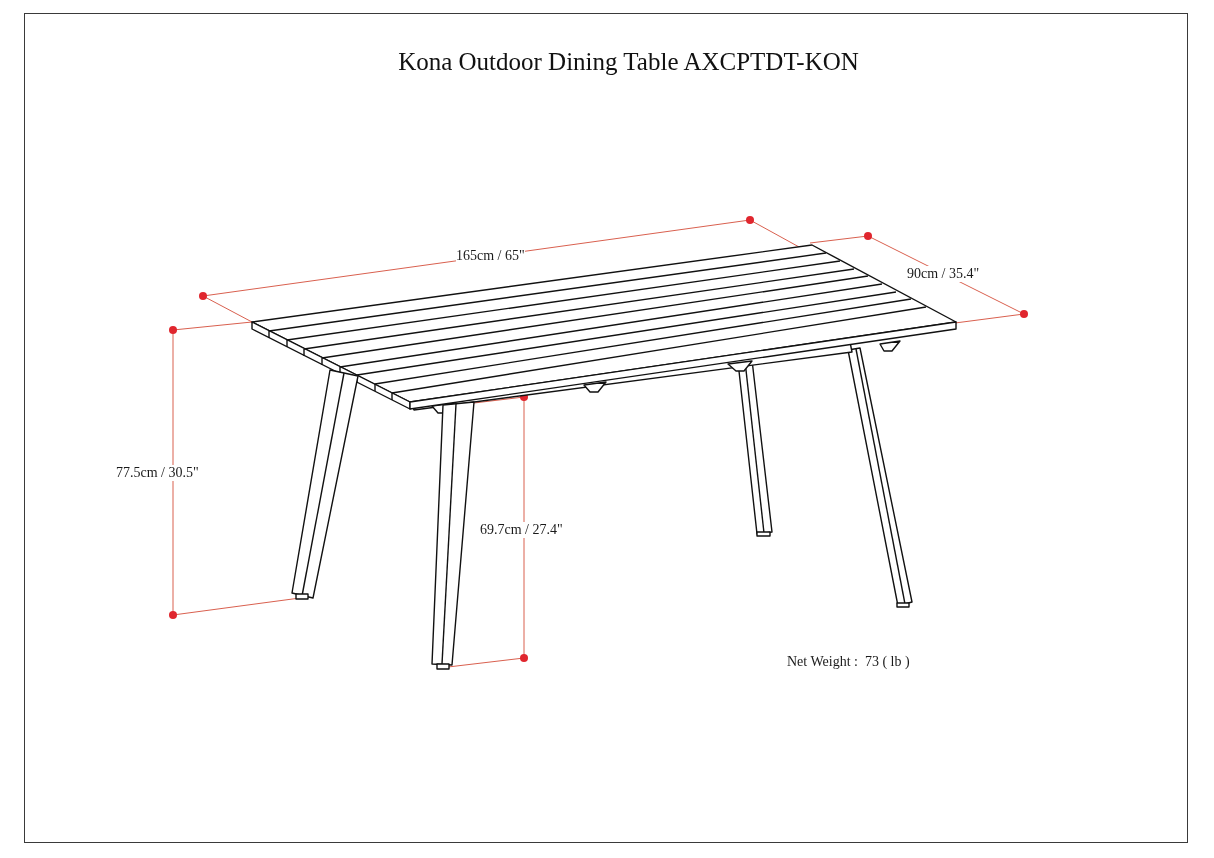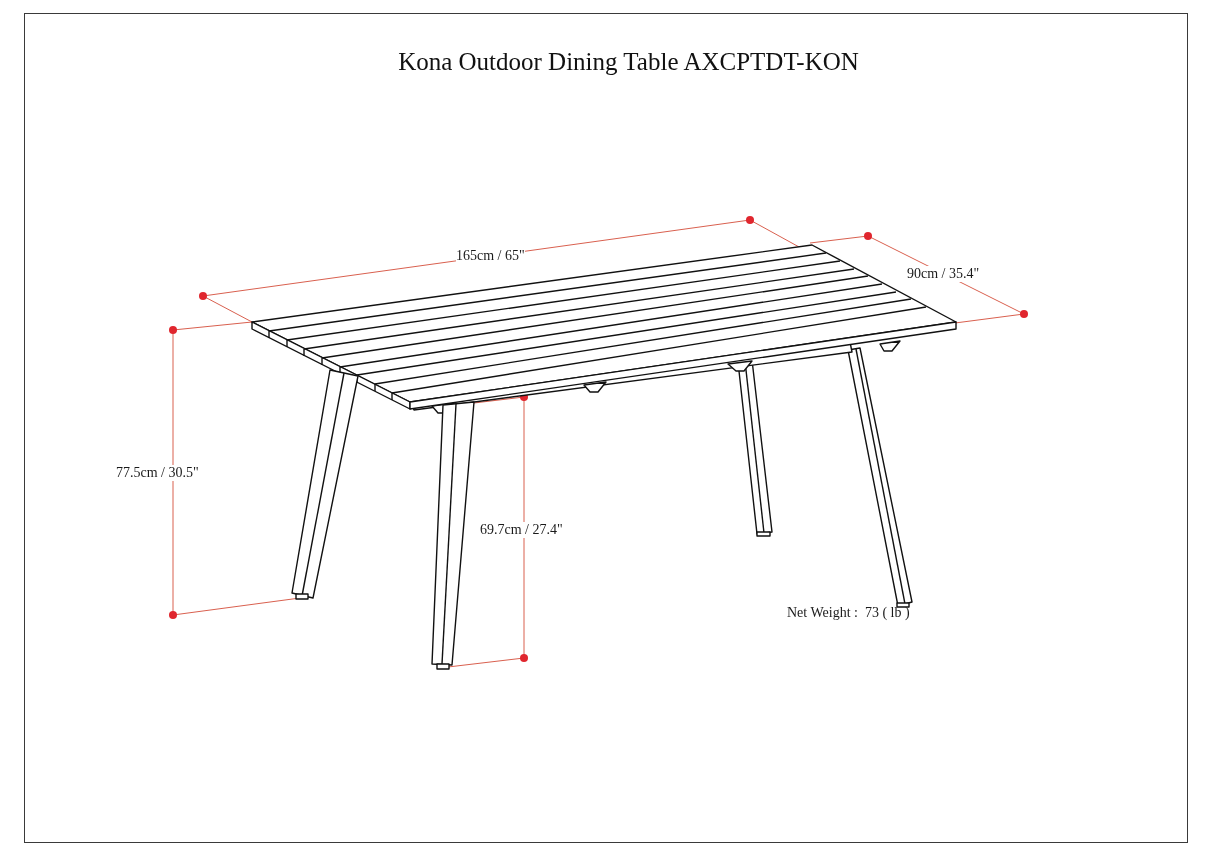--- a/index.html
+++ b/index.html
@@ -11,21 +11,21 @@
     .title {
       position: absolute; left: 0; width: 1177px; top: 48px; text-align: center;
       font-family: "Liberation Serif", serif; font-size: 25px; color: #111; margin-left: 40px;
     }
     svg.drawing { position: absolute; left: 0; top: 0; }
     .lbl {
       position: absolute; font-family: "Liberation Serif", serif; font-size: 14px;
       color: #1a1a1a; background: #fff; white-space: nowrap; line-height: 16px;
     }
     .weight {
-      position: absolute; left: 787px; top: 605px;
+      position: absolute; left: 787px; top: 654px;
       font-family: "Liberation Serif", serif; font-size: 14px; color: #1a1a1a; white-space: nowrap;
     }
   </style>
 </head>
 <body>
 
 <div class="frame"></div>
 
 <div class="title">Kona Outdoor Dining Table AXCPTDT-KON</div>
 

